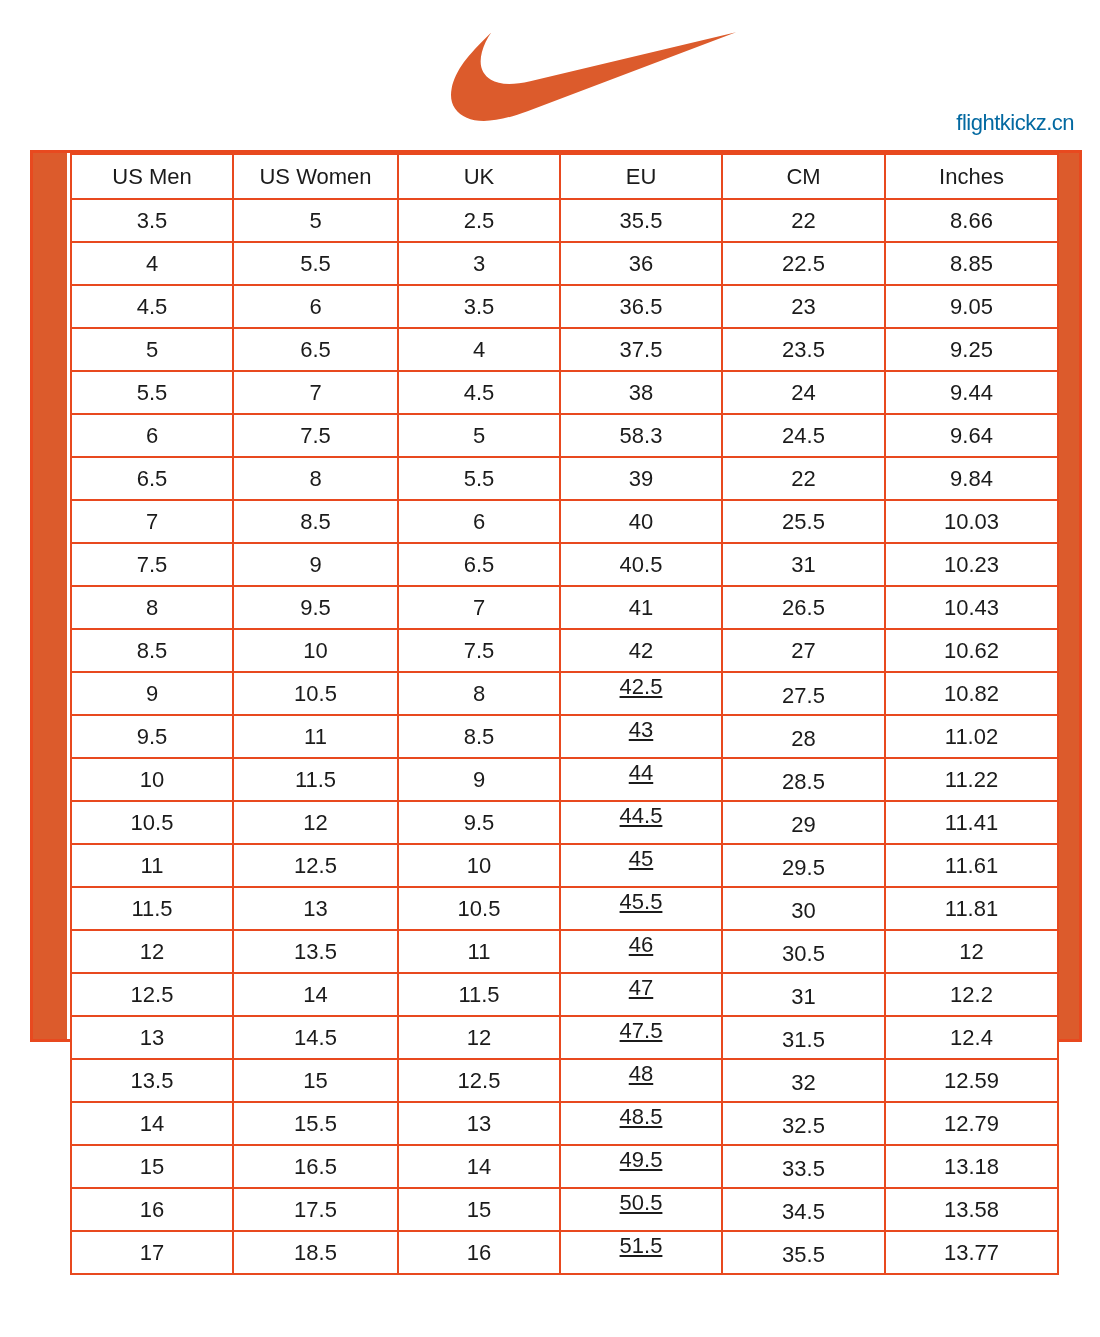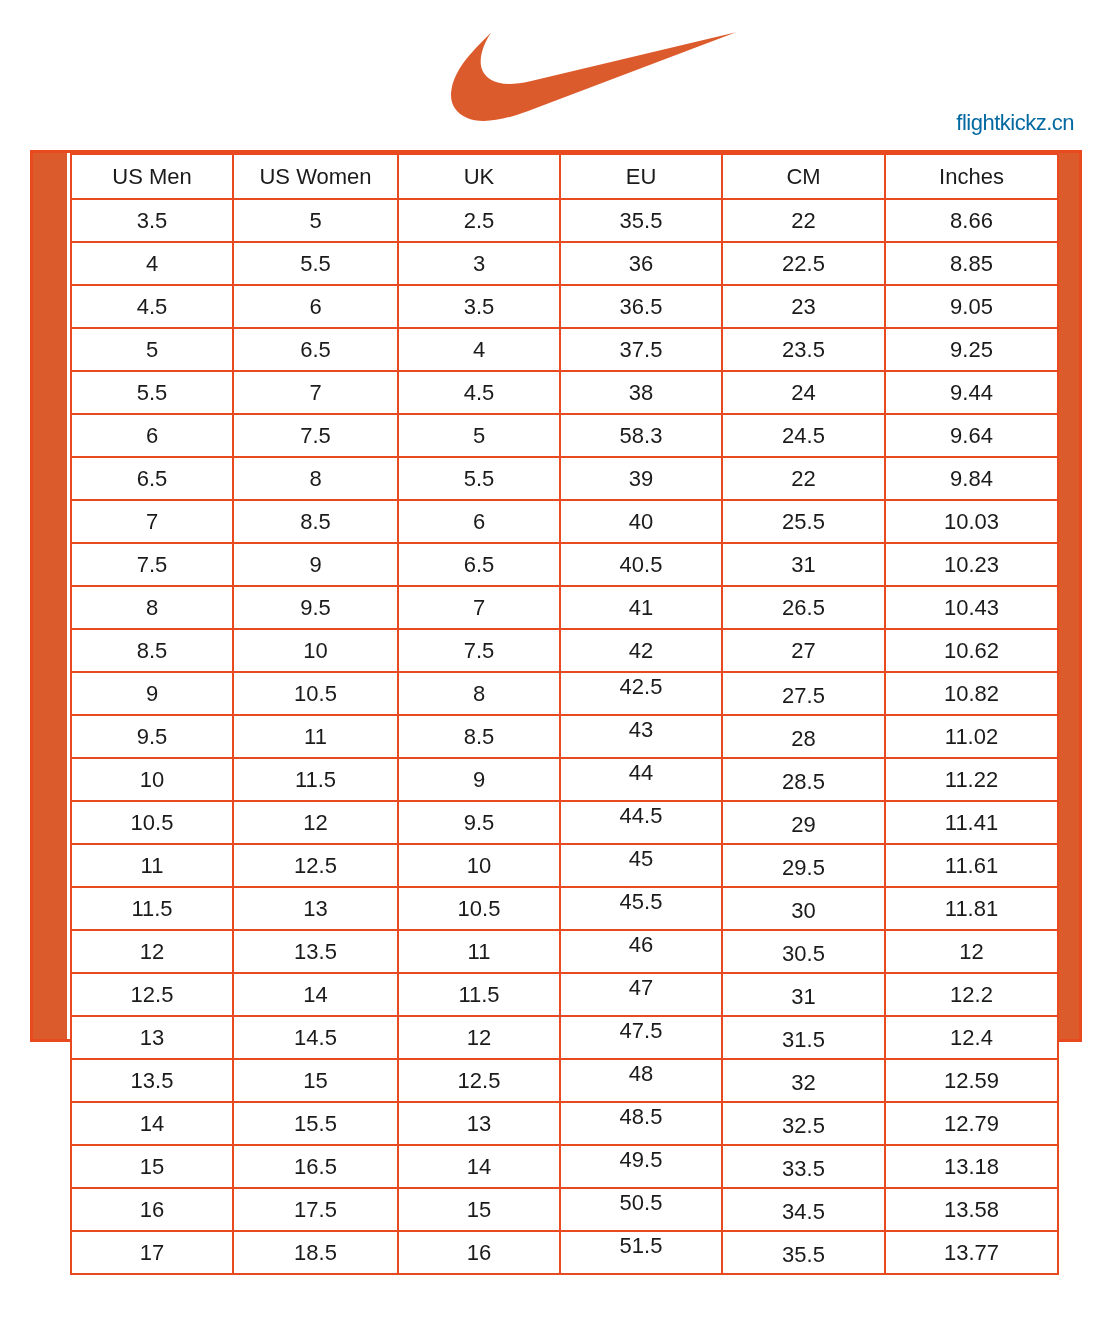--- a/index.html
+++ b/index.html
@@ -49,21 +49,21 @@
     vertical-align: middle;
     padding: 0;
     font-size: 22px;
     font-weight: 400;
     color: #1b1b1b;
     overflow: hidden;
   }
   table.grid thead tr { height: 45px; }
   table.grid tbody tr { height: 43px; }
   td .val, th .val { display: inline-block; }
-  td.eu-up .val   { transform: translateY(-7px); }
+  td.eu-up .val   { transform: translateY(-7px); text-decoration: underline; }
   td.cm-down .val { transform: translateY(2px); }
 </style>
 </head>
 <body>
 
 <svg class="logo" viewBox="0 7.5 24 8.9" preserveAspectRatio="none" aria-hidden="true">
   <path d="M24 7.8L6.442 15.276c-1.456.616-2.679.925-3.668.925-1.12 0-1.933-.392-2.437-1.177-.317-.504-.41-1.143-.28-1.918.13-.775.476-1.6 1.036-2.478.467-.71 1.232-1.643 2.297-2.8a6.122 6.122 0 0 0-.784 1.848c-.28 1.195-.028 2.072.756 2.632.373.261.886.392 1.54.392.522 0 1.11-.084 1.764-.252L24 7.8z" fill="#DC5B2C"></path>
 </svg>
 
 <div class="watermark">flightkickz.cn</div>

